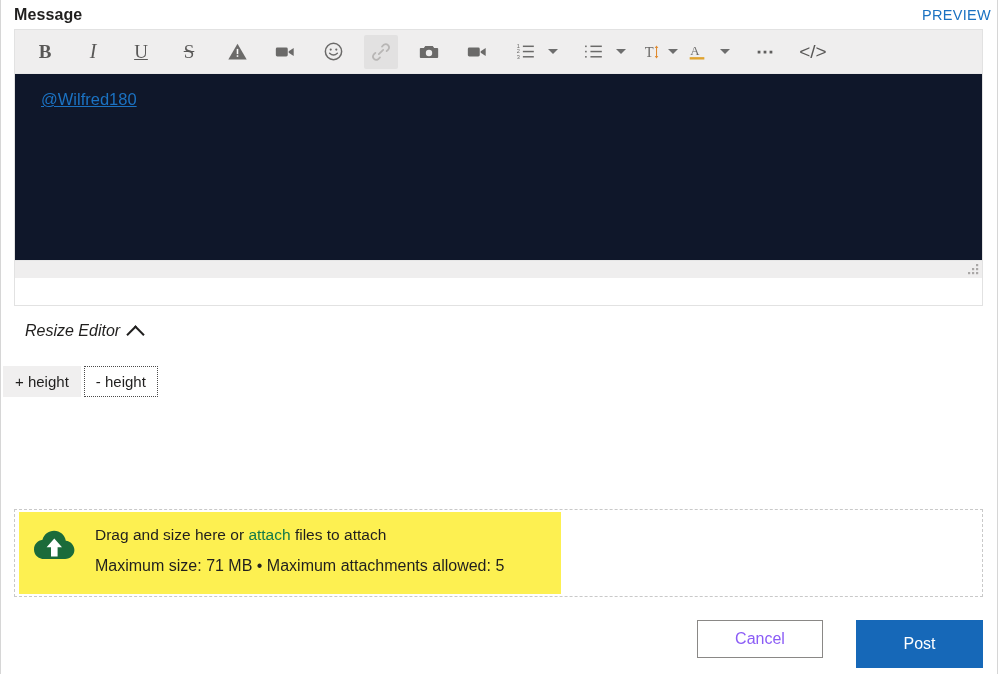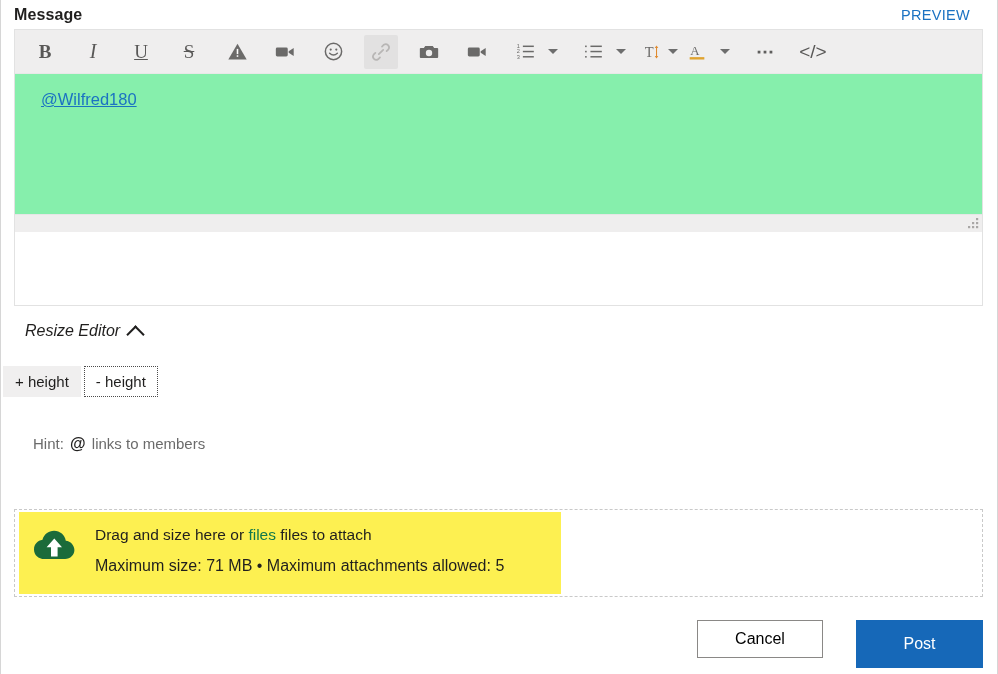--- a/index.html
+++ b/index.html
@@ -23,21 +23,21 @@
   
   .hdr{
     position:absolute;left:0;top:0;width:996px;height:29px;
     display:flex;align-items:center;justify-content:space-between;border-radius:6px;
   }
   .hdr-title{
     font-size:16px;font-weight:bold;color:#201f1e;
     padding-left:13px;letter-spacing:.1px;
   }
   .hdr-preview{
-    font-size:14.5px;color:#1b72c2;padding-right:27px;
+    font-size:14.5px;color:#1b72c2;padding-right:6px;
     letter-spacing:.3px;cursor:pointer;
   }
 
   
   .editor{
     position:absolute;left:13px;top:29px;width:969px;height:277px;
     box-sizing:border-box;
     border:1px solid #e2e2e2;
     background:#fff;
   }
@@ -57,21 +57,21 @@
   .tbtn svg{display:block;}
   .caret-g{width:0;height:0;border-left:5px solid transparent;border-right:5px solid transparent;border-top:5px solid #6d6d6d;}
 
   .bold-g{font-family:"Liberation Serif",serif;font-weight:bold;font-size:19px;color:#595857;}
   .ital-g{font-family:"Liberation Serif",serif;font-style:italic;font-size:20px;color:#595857;}
   .undl-g{font-family:"Liberation Serif",serif;font-size:19px;color:#595857;text-decoration:underline;}
   .strk-g{font-family:"Liberation Serif",serif;font-size:19px;color:#595857;text-decoration:line-through;}
   .code-g{font-family:"Liberation Sans",sans-serif;font-size:19px;color:#595857;}
 
   .canvas{
-    height:140px;background:#86efac;padding:16px 0 0 26px;box-sizing:border-box;
+    height:186px;background:#0f172a;padding:16px 0 0 26px;box-sizing:border-box;
     cursor:text;
   }
   .mention{
     color:#1b72c2;text-decoration:underline;font-size:16.5px;
     cursor:pointer;
   }
   .ed-foot{
     height:17px;background:#efeeee;border-top:1px solid #e6e6e6;
     position:relative;
   }
@@ -115,21 +115,21 @@
   }
   .cloud{flex:0 0 auto;margin-right:18px;margin-top:5px;}
   .dz-l1{font-size:15.5px;color:#201f1e;line-height:22px;white-space:nowrap;}
   .dz-l2{font-size:16px;color:#201f1e;line-height:22px;margin-top:9px;white-space:nowrap;}
   .browse{color:#11794b;cursor:pointer;}
 
   
   .btn-cancel{
     position:absolute;left:696px;top:620px;width:126px;height:38px;
     background:#fff;border:1px solid #8a8886;box-sizing:border-box;
-    font-size:16px;color:#000000;cursor:pointer;
+    font-size:16px;color:#8b5cf6;cursor:pointer;
     font-family:"Liberation Sans",sans-serif;
   }
   .btn-post{
     position:absolute;left:855px;top:620px;width:127px;height:48px;
     background:#1668b8;border:1px solid #1668b8;box-sizing:border-box;
     font-size:16px;color:#ffffff;cursor:pointer;
     font-family:"Liberation Sans",sans-serif;
   }
 </style>
 </head>
@@ -299,37 +299,32 @@
   <div class="resize-row">
     <span>Resize Editor</span>
     <span class="chev-up"></span>
   </div>
 
   <div class="hbtns">
     <button class="hbtn">+ height</button>
     <button class="hbtn focus">- height</button>
   </div>
 
-  <div class="hint">
-    <span>Hint:</span>
-    <b>@</b>
-    <span>links to members</span>
-  </div>
 
   <div class="dropzone">
     <div class="dz-hl"></div>
     <div class="dz-inner">
       <svg class="cloud" width="44" height="34" viewBox="0 0 44 34">
         <path d="M11.5 30 C5.2 30 1 25.8 1 20.4 C1 15.5 4.7 11.4 9.5 10.8 C10.8 5.6 15.5 1.8 21.1 1.8 C27 1.8 31.9 6.1 32.8 11.7 C37.6 12.1 41.4 16.2 41.4 21.1 C41.4 26.2 37.3 30 32.1 30 Z" fill="#1b6b3a"></path>
         <path d="M21.3 9.6 L29 18.2 H24.6 V27.6 H18 V18.2 H13.6 Z" fill="#ffffff"></path>
       </svg>
       <div>
         <div class="dz-l1">
           <span>Drag and size here or</span>
-          <span class="browse">files</span>
+          <span class="browse">attach</span>
           <span>files to attach</span>
         </div>
         <div class="dz-l2">Maximum size: 71 MB • Maximum attachments allowed: 5</div>
       </div>
     </div>
   </div>
 
   <button class="btn-cancel">Cancel</button>
   <button class="btn-post">Post</button>
 

